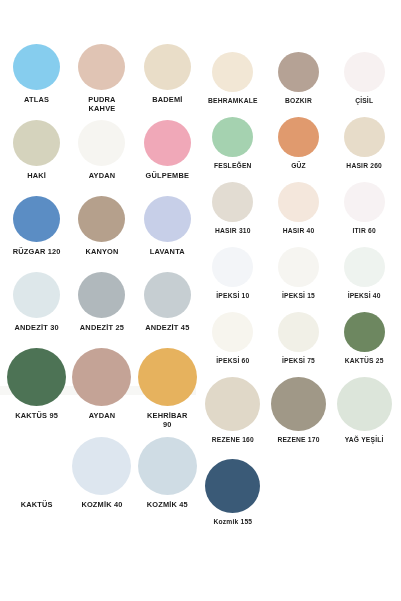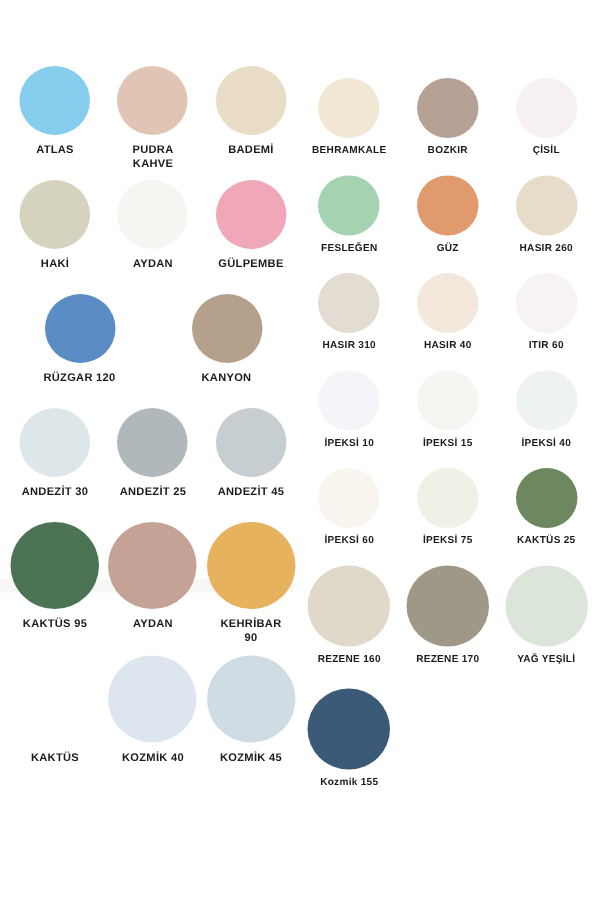--- a/index.html
+++ b/index.html
@@ -130,20 +130,24 @@
       </div>
       <div class="swatch-row">
         <div class="swatch-cell">
           <span class="swatch-dot" style="background: rgb(91, 141, 196);"></span>
           <span class="swatch-label">RÜZGAR 120</span>
         </div>
         <div class="swatch-cell">
           <span class="swatch-dot" style="background: rgb(181, 160, 140);"></span>
           <span class="swatch-label">KANYON</span>
         </div>
+        <div class="swatch-cell">
+          <span class="swatch-dot" style="background: rgb(199, 207, 232);"></span>
+          <span class="swatch-label">LAVANTA</span>
+        </div>
       </div>
       <div class="swatch-row">
         <div class="swatch-cell">
           <span class="swatch-dot" style="background: rgb(221, 231, 234);"></span>
           <span class="swatch-label">ANDEZİT 30</span>
         </div>
         <div class="swatch-cell">
           <span class="swatch-dot" style="background: rgb(176, 184, 188);"></span>
           <span class="swatch-label">ANDEZİT 25</span>
         </div>

